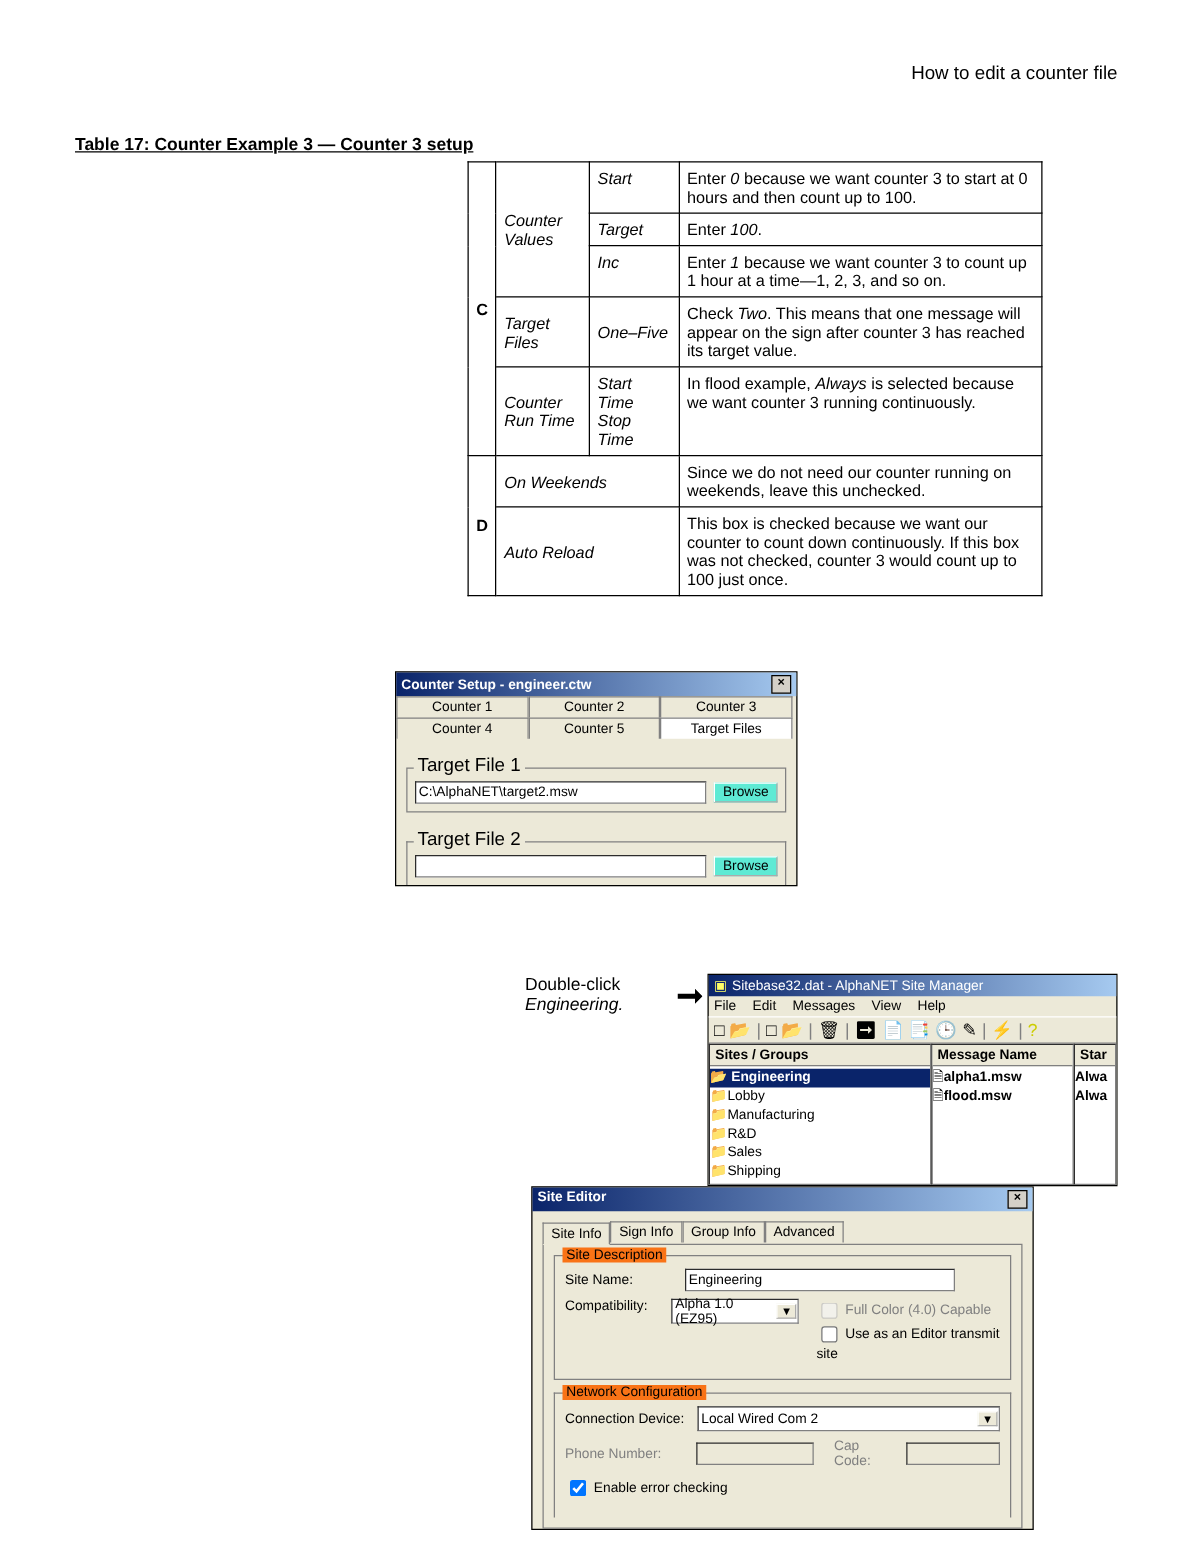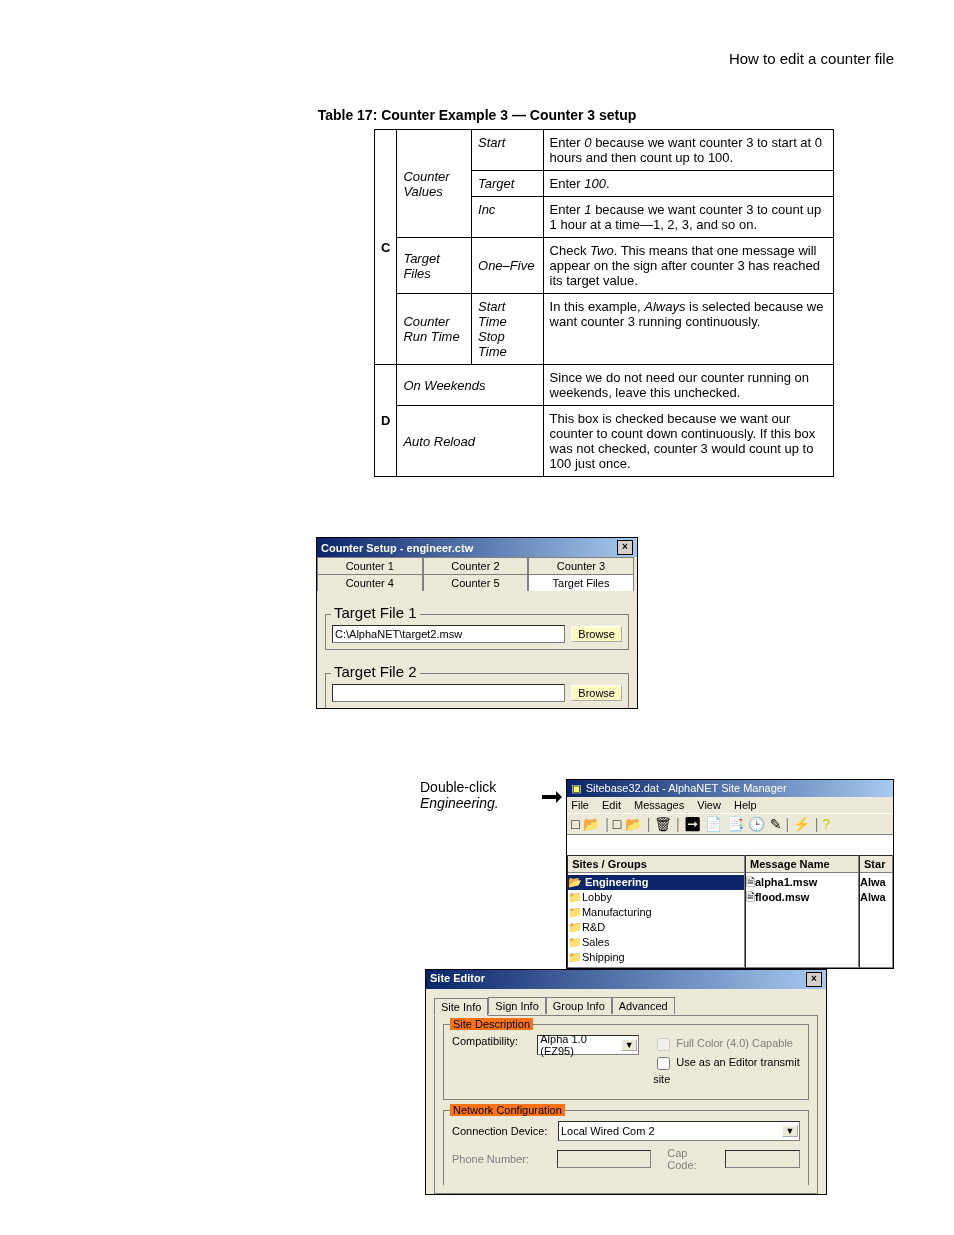--- a/index.html
+++ b/index.html
@@ -11,24 +11,24 @@
   width: 954px;
   box-sizing: border-box;
   background: #fff;
 }
 .header-right {
   text-align: right;
   font-size: 15px;
   margin-bottom: 40px;
 }
 .table-caption {
-  text-align: center;
   font-weight: bold;
   font-size: 14px;
   margin-bottom: 6px;
+  text-decoration: underline;
 }
 table.main {
   border-collapse: collapse;
   width: 460px;
   margin-left: auto;
   margin-right: 60px;
 }
 table.main td {
   border: 1px solid #000;
   padding: 5px 6px;
@@ -105,21 +105,21 @@
   flex: 1;
   background: #fff;
   border: 1px inset #808080;
   height: 16px;
   font-size: 11px;
   padding: 0 2px;
   line-height: 16px;
 }
 .cw-btn {
   border: 1px outset #fff;
-  background: #fef9c3;
+  background: #5eead4;
   font-size: 11px;
   padding: 1px 6px;
 }
 
 
 .step-block {
   display: flex;
   align-items: flex-start;
   margin-top: 70px;
   margin-left: 360px;
@@ -157,21 +157,20 @@
   letter-spacing: 4px;
   font-size: 14px;
 }
 .sm-body {
   display: flex;
   background: #fff;
 }
 .sm-col {
   border: 1px inset #808080;
   font-size: 11px;
-  margin-top: 20px;
 }
 .sm-header {
   background: #ece9d8;
   font-weight: bold;
   padding: 2px 4px;
   border-bottom: 1px solid #808080;
 }
 .sm-list {
   padding: 2px 0;
 }
@@ -291,21 +290,21 @@
     <td><span>Enter </span><span class="italic">1</span><span> because we want counter 3 to count up 1 hour at a time—1, 2, 3, and so on.</span></td>
   </tr>
   <tr>
     <td class="italic" style="vertical-align:middle">Target Files</td>
     <td class="italic" style="vertical-align:middle">One–Five</td>
     <td><span>Check </span><span class="italic">Two</span><span>. This means that one message will appear on the sign after counter 3 has reached its target value.</span></td>
   </tr>
   <tr>
     <td class="italic" style="vertical-align:middle">Counter Run Time</td>
     <td class="italic" style="vertical-align:middle">Start Time Stop Time</td>
-    <td><span>In this example, </span><span class="italic">Always</span><span> is selected because we want counter 3 running continuously.</span></td>
+    <td><span>In flood example, </span><span class="italic">Always</span><span> is selected because we want counter 3 running continuously.</span></td>
   </tr>
   <tr>
     <td rowspan="2" class="bold" style="text-align:center;vertical-align:middle">D</td>
     <td colspan="2" class="italic" style="vertical-align:middle">On Weekends</td>
     <td>Since we do not need our counter running on weekends, leave this unchecked.</td>
   </tr>
   <tr>
     <td colspan="2" class="italic" style="vertical-align:middle">Auto Reload</td>
     <td>This box is checked because we want our counter to count down continuously. If this box was not checked, counter 3 would count up to 100 just once.</td>
   </tr>
@@ -397,20 +396,24 @@
   <div class="se-title">
     <span>Site Editor</span>
     <span class="cw-close">×</span>
   </div>
   <div class="se-tabs">
     <span class="active">Site Info</span><span>Sign Info</span><span>Group Info</span><span>Advanced</span>
   </div>
   <div class="se-panel">
     <div class="se-group">
       <span class="se-group-legend">Site Description</span>
+      <div class="se-row">
+        <span class="se-label">Site Name:</span>
+        <div class="se-input w1">Engineering</div>
+      </div>
       <div class="se-row" style="align-items:flex-start">
         <span class="se-label">Compatibility:</span>
         <div class="se-select" style="width:110px">
           <span>Alpha 1.0 (EZ95)</span>
             <span class="arrow">▼</span>
         </div>
         <div style="margin-left:8px">
           <div class="se-check"><input type="checkbox" disabled="" style=""> <span>Full Color (4.0) Capable</span></div>
           <div class="se-check" style="color:#000"><input type="checkbox" style=""> <span>Use as an Editor transmit site</span></div>
         </div>
@@ -424,15 +427,18 @@
           <span>Local Wired Com 2</span>
             <span class="arrow">▼</span>
         </div>
       </div>
       <div class="se-row">
         <span class="se-label" style="width:100px;color:#808080">Phone Number:</span>
         <div class="se-input" style="width:90px;background:#ece9d8"></div>
         <span style="color:#808080;margin-left:10px">Cap Code:</span>
         <div class="se-input" style="width:70px;background:#ece9d8"></div>
       </div>
+      <div class="se-row">
+        <label class="se-check" style="color:#000"><input type="checkbox" checked="" style=""> <span>Enable error checking</span></label>
+      </div>
     </div>
   </div>
 </div>
 
 </body></html>

